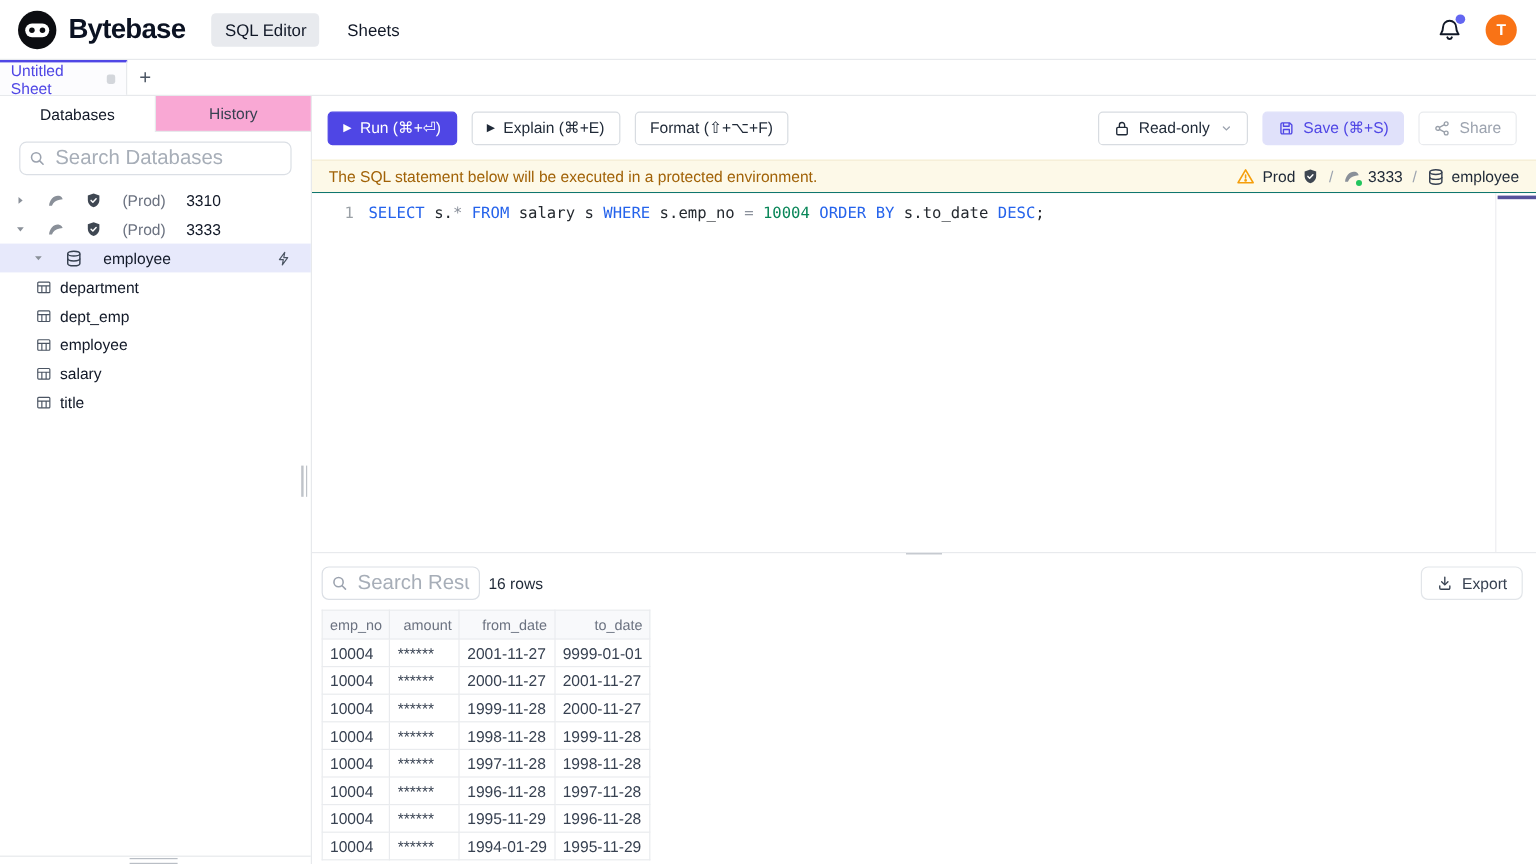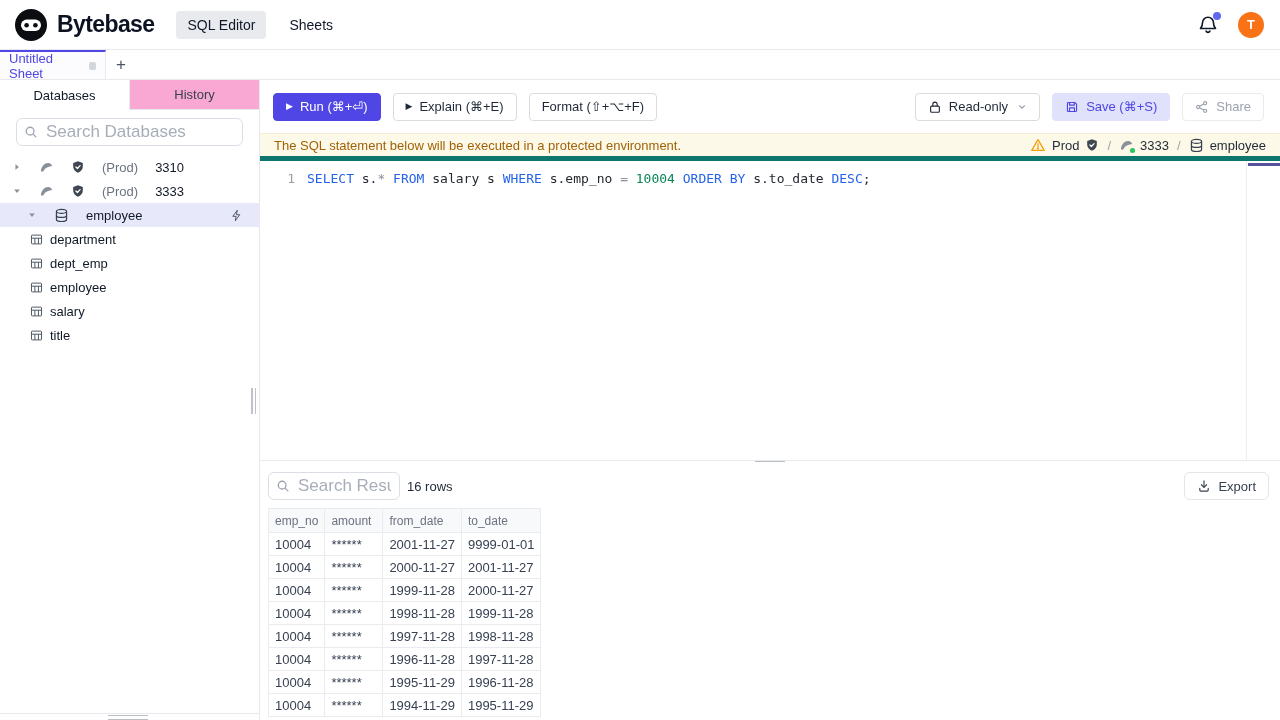--- a/index.html
+++ b/index.html
@@ -62,21 +62,21 @@
   .btn { height:28px; display:inline-flex; align-items:center; gap:7px; padding:0 12px;
     border:1px solid #d8dce1; border-radius:4px; background:#fff; font-size:13px; color:#1f2937;
     cursor:pointer; font-family:"Liberation Sans",sans-serif; white-space:nowrap; }
   .btn-run { background:#4f46e5; border-color:#4f46e5; color:#fff; }
   .btn-save { background:#e0e1fa; border-color:#e0e1fa; color:#4f46e5; font-weight:500; }
   .btn-share { color:#9ca3af; border-color:#e9ebee; }
   .play { font-size:9px; line-height:1; }
   .toolbar-right { margin-left:auto; display:flex; align-items:center; gap:12px; }
   .chev { margin-left:2px; display:flex; }
 
-  .banner { height:28px; background:#fdf9e8; border-top:1px solid #f4edd4; border-bottom:5px solid #0f766e;
+  .banner { height:28px; background:#fdf9e8; border-top:1px solid #f4edd4; border-bottom:1px solid #0f766e;
     display:flex; align-items:center; padding:0 14px; font-size:13px; color:#a16207; }
   .banner-right { margin-left:auto; display:flex; align-items:center; gap:6px; color:#1f2937; font-size:13px; }
   .crumb-sep { color:#9ca3af; padding:0 2px; }
   .mysql-wrap { position:relative; display:flex; }
   .status-dot { position:absolute; right:-1px; bottom:0; width:5px; height:5px; border-radius:50%; background:#22c55e; }
 
   .editor { position:absolute; left:0; right:0; top:81px; height:299px; background:#fff; cursor:text; }
   .code-line { display:flex; font-family:"DejaVu Sans Mono", monospace; font-size:13px; line-height:19px; padding-top:8px; }
   .ln { width:35px; text-align:right; color:#9aa0a6; margin-right:12px; }
   .tk-kw { color:#2563eb; }
@@ -94,21 +94,21 @@
   .results { position:absolute; left:0; right:0; top:384px; bottom:0; background:#fff; }
   .res-controls { height:44px; display:flex; align-items:center; padding:0 11px 0 8px; }
   .res-search { position:relative; width:132px; }
   .res-search svg { position:absolute; left:8px; top:7px; }
   .row-count { margin-left:7px; font-size:13px; color:#1f2937; }
   .btn-export { margin-left:auto; border-radius:6px; border-color:#e2e5e9; color:#374151; }
 
   table.res-table { position:absolute; left:8px; top:44px; border-collapse:collapse;
     font-size:13px; color:#374151; table-layout:fixed; }
   .res-table th { height:24px; background:#f8f9fb; color:#6b7280; font-weight:400; font-size:12px;
-    text-align:left; padding:0 6px; border:1px solid #e9ebee;margin-top:24px; }
+    text-align:right; padding:0 6px; border:1px solid #e9ebee;margin-top:24px; }
   .res-table td { height:23px; padding:0 6px; border:1px solid #e9ebee; background:#fff; white-space:nowrap; }
   .res-table th:nth-child(1), .res-table td:nth-child(1) { width:52px; }
   .res-table th:nth-child(2), .res-table td:nth-child(2) { width:58px; }
   .res-table th:nth-child(3), .res-table td:nth-child(3) { width:75px; }
   .res-table th:nth-child(4), .res-table td:nth-child(4) { width:70px; }
 </style>
 </head>
 <body>
 
 <div class="app">
@@ -415,21 +415,21 @@
             </tr>
             <tr>
               <td>10004</td>
               <td>******</td>
               <td>1995-11-29</td>
               <td>1996-11-28</td>
             </tr>
             <tr>
               <td>10004</td>
               <td>******</td>
-              <td>1994-11-29</td>
+              <td>1994-01-29</td>
               <td>1995-11-29</td>
             </tr>
           </tbody>
       </table>
     </section>
 
   </main>
 </div>
 
 </body></html>

